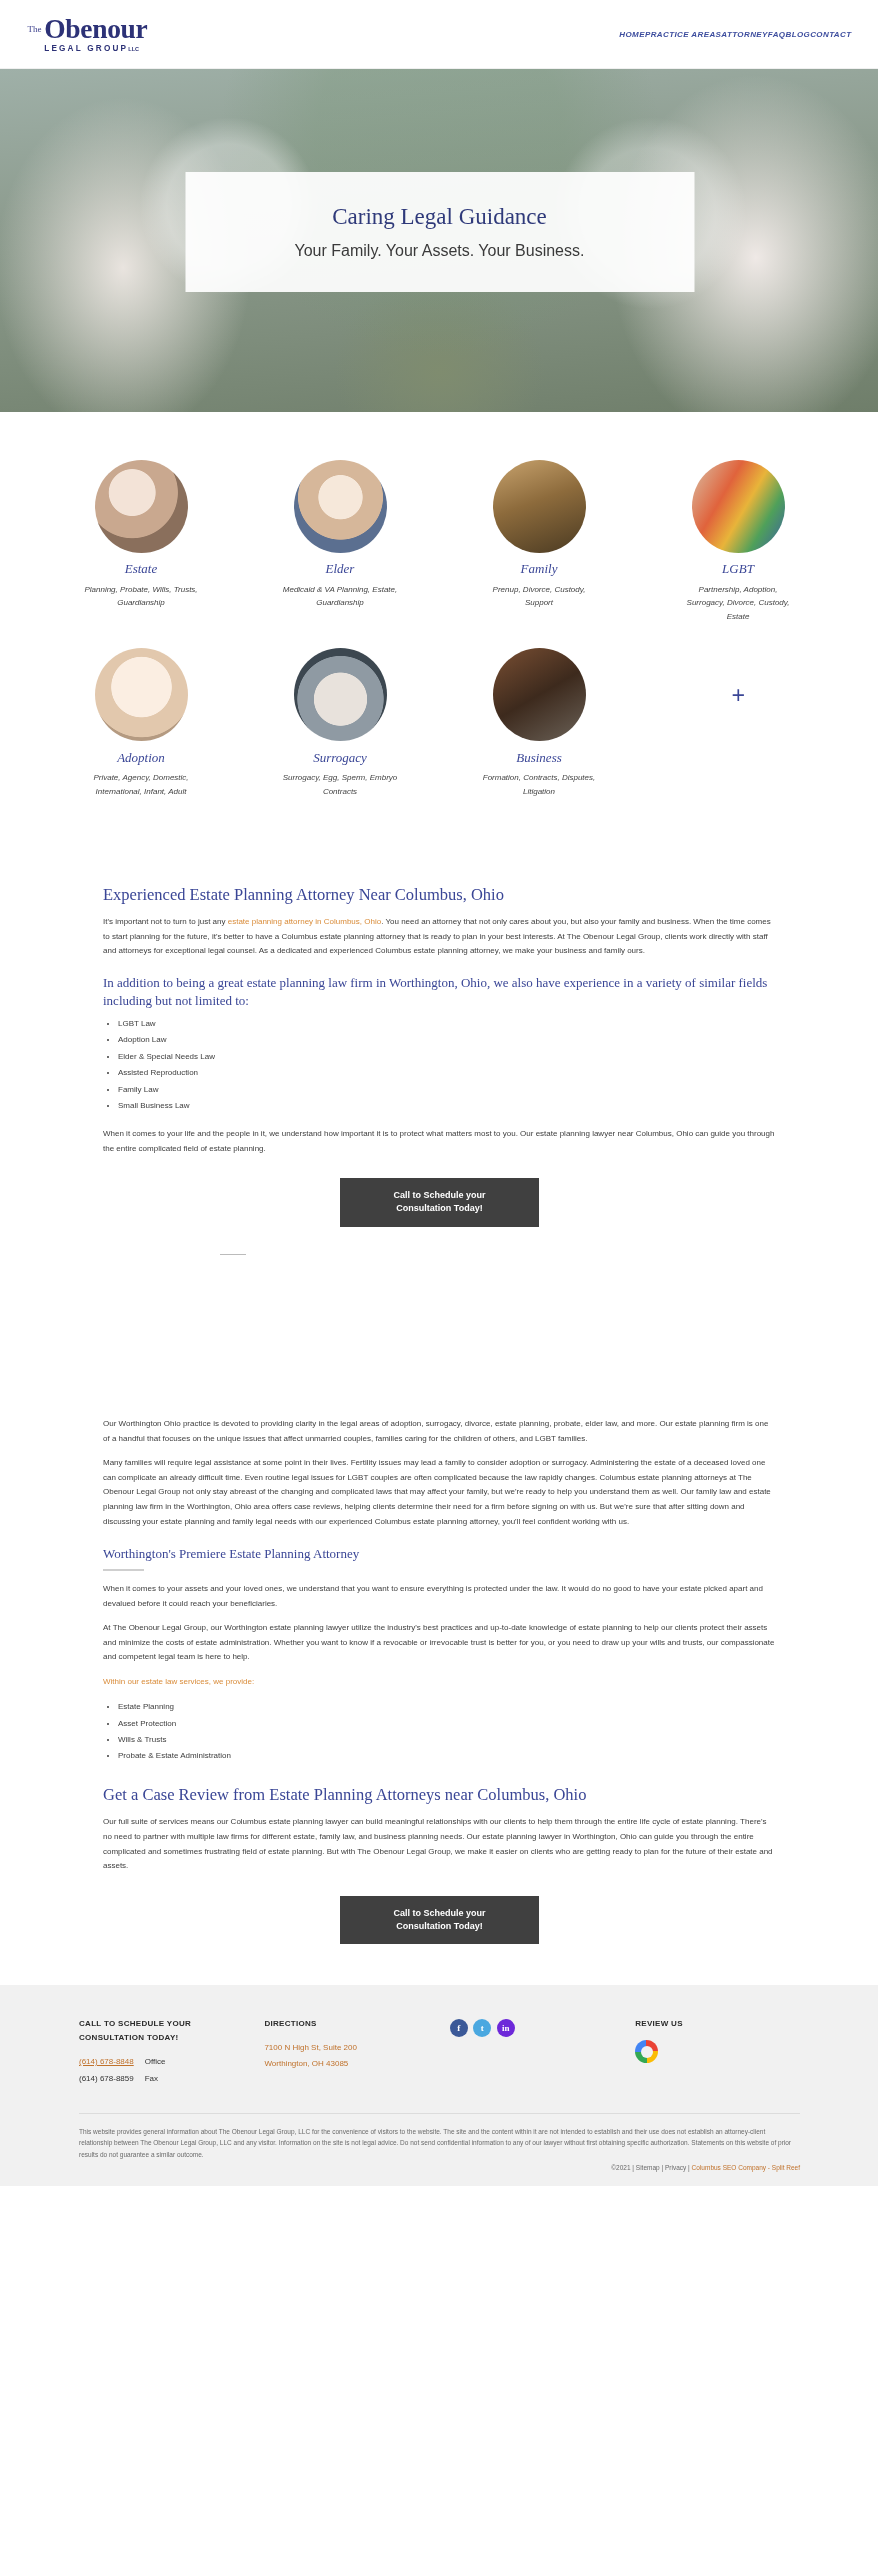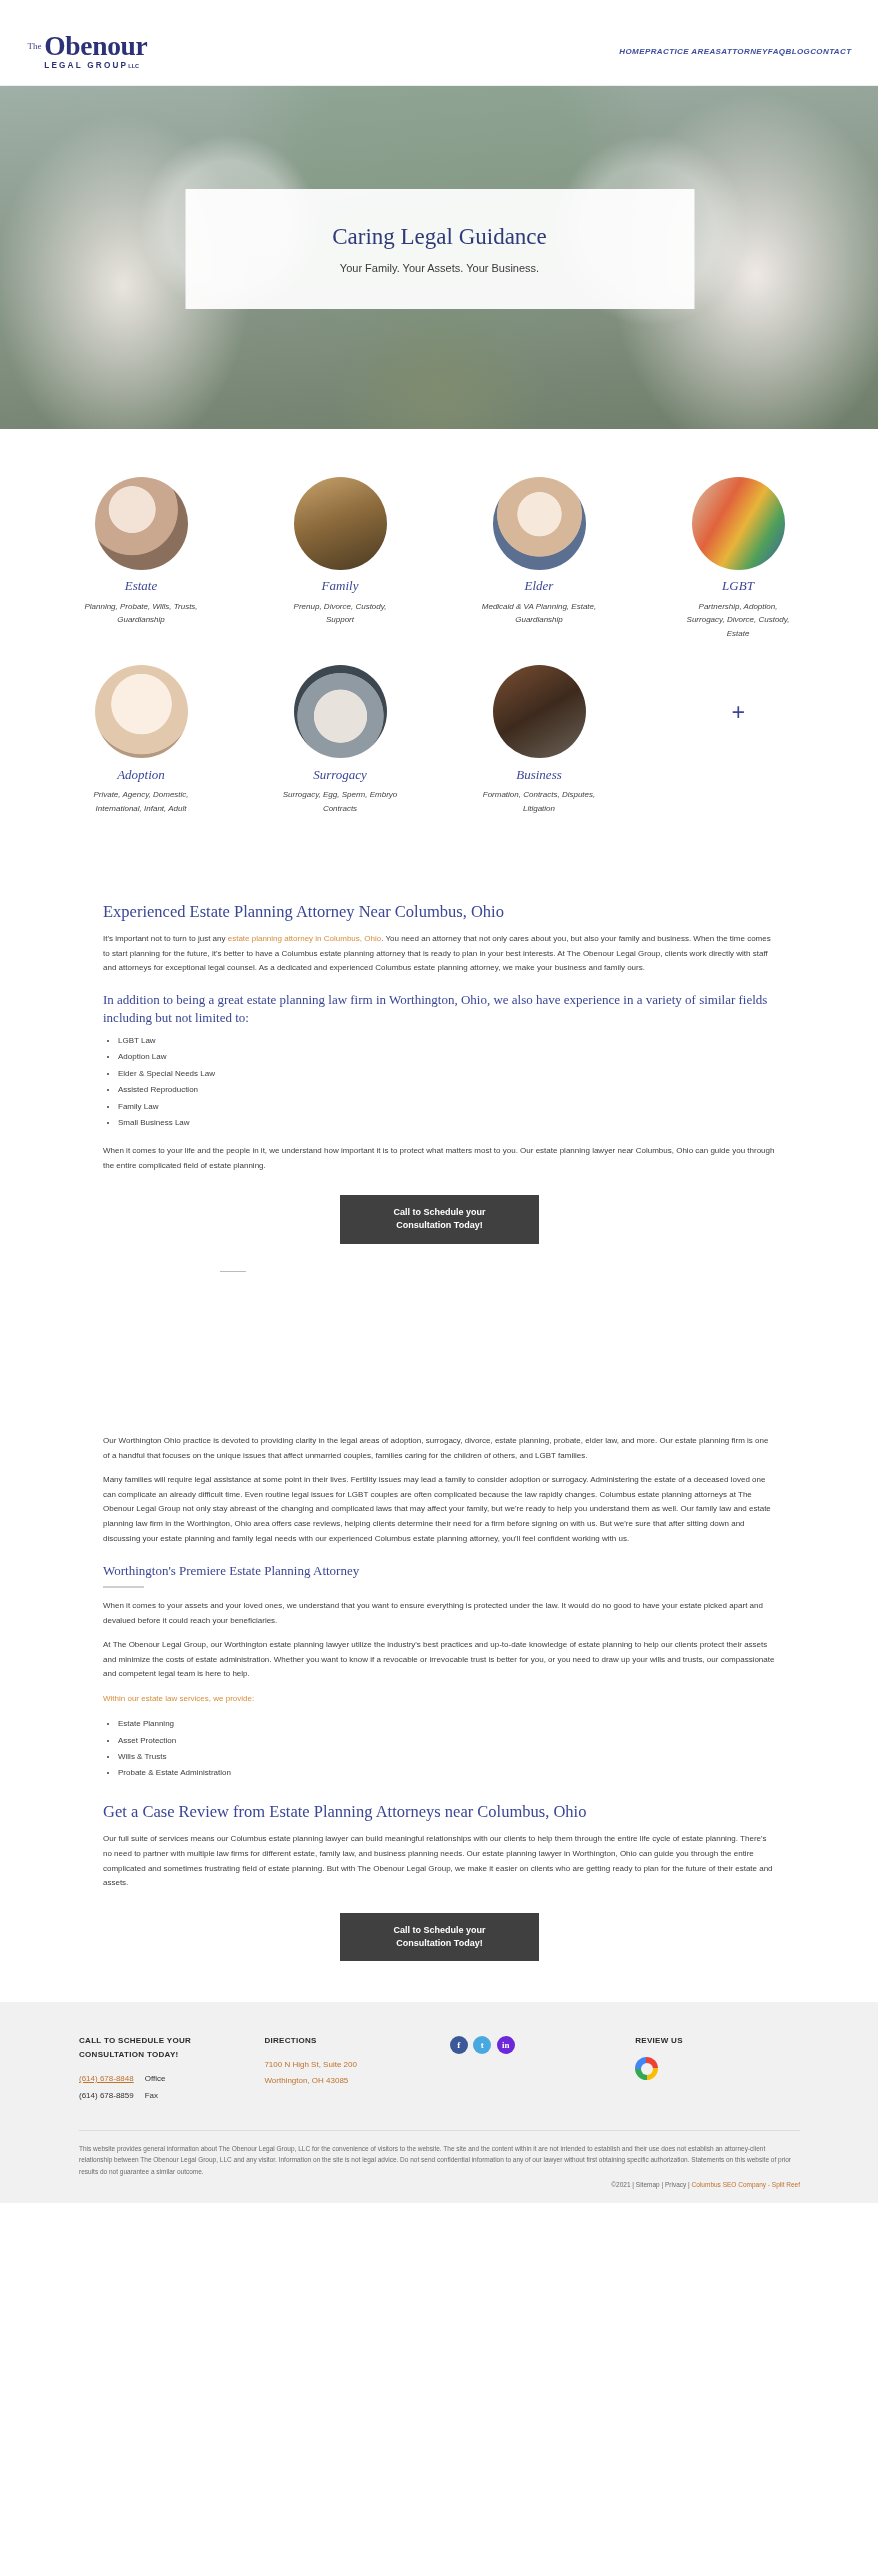--- a/index.html
+++ b/index.html
@@ -2,21 +2,21 @@
 <html style="font-size:11px"><head>
 <meta charset="utf-8">
 <style>
   * { box-sizing: border-box; margin: 0; padding: 0; }
   body {
     width: 879px;
     font-family: "Liberation Sans", sans-serif;
     background: #ffffff;
     color: #333;
   }
-  .wrap { width: 879px; margin: 17px auto; border-radius: 26px; }
+  .wrap { width: 879px; margin: 0 auto; border-radius: 26px; }
 
   
   header.site-header {
     height: 69px;
     background: #ffffff;
     display: flex;
     align-items: center;
     justify-content: space-between;
     padding: 0 27.5px;
     border-bottom: 0.7px solid #f0f0f0;
@@ -95,21 +95,21 @@
     justify-content: center;
     gap: 12.4px;
   }
   .hero-title {
     font-family: "Liberation Serif", serif;
     font-size: 23px;
     color: #2f3a7a;
     font-weight: normal;
   }
   .hero-sub {
-    font-size: 11px;
+    font-size: 16px;
     color: #3a3a3a;
   }
 
   
   .practice {
     padding: 48px 0 27.5px;
     background: #fff;
     font-style: italic;
   }
   .practice-row {
@@ -328,28 +328,28 @@
   </section>
 
   <section class="practice">
     <div class="practice-row">
       <div class="pa">
         <div class="pa-circle img-estate"></div>
         <div class="pa-title">Estate</div>
         <div class="pa-desc">Planning, Probate, Wills, Trusts, Guardianship</div>
       </div>
       <div class="pa">
+        <div class="pa-circle img-elder"></div>
+        <div class="pa-title">Elder</div>
+        <div class="pa-desc">Medicaid &amp; VA Planning, Estate, Guardianship</div>
+      </div>
+      <div class="pa">
         <div class="pa-circle img-family"></div>
         <div class="pa-title">Family</div>
         <div class="pa-desc">Prenup, Divorce, Custody, Support</div>
-      </div>
-      <div class="pa">
-        <div class="pa-circle img-elder"></div>
-        <div class="pa-title">Elder</div>
-        <div class="pa-desc">Medicaid &amp; VA Planning, Estate, Guardianship</div>
       </div>
       <div class="pa">
         <div class="pa-circle img-lgbt"></div>
         <div class="pa-title">LGBT</div>
         <div class="pa-desc">Partnership, Adoption, Surrogacy, Divorce, Custody, Estate</div>
       </div>
     </div>
     <div class="practice-row">
       <div class="pa">
         <div class="pa-circle img-adoption"></div>

